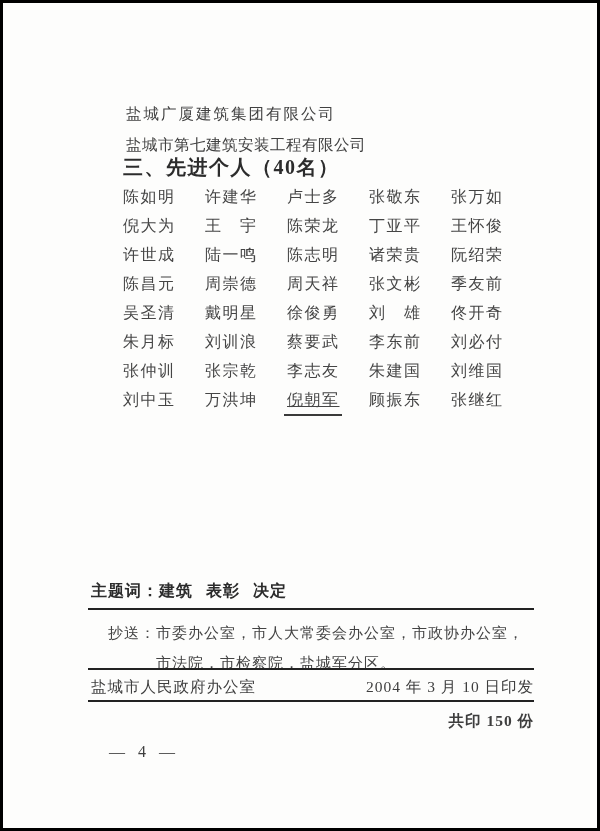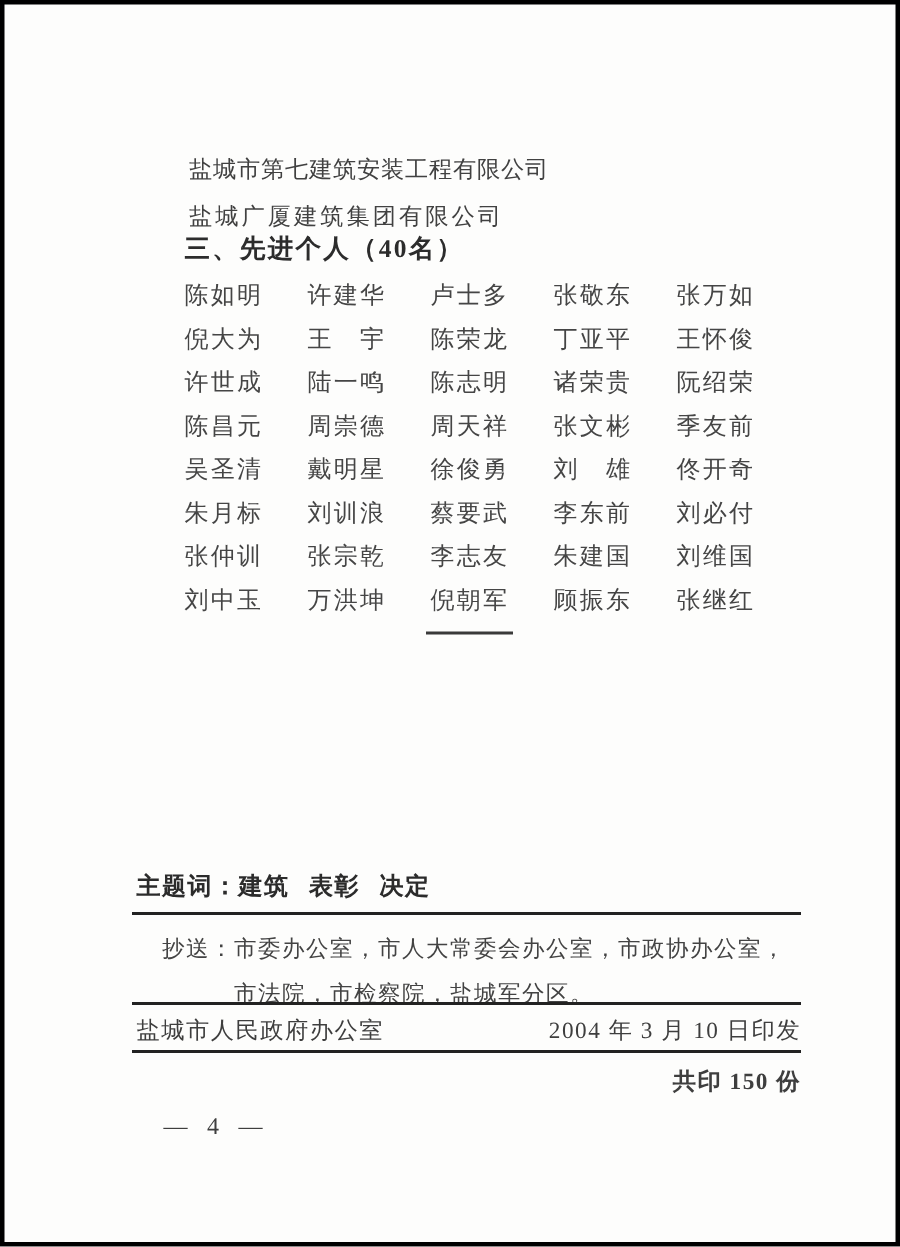--- a/index.html
+++ b/index.html
@@ -26,21 +26,21 @@
     line-height: 31px;
     letter-spacing: 0.5px;
     color: #414141;
   }
   .company-line.wide { letter-spacing: 2px; }
 
   .section-heading {
     position: absolute;
     top: 151px;
     left: 120px;
-    font-size: 17px;
+    font-size: 20px;
     font-weight: bold;
     letter-spacing: 1.5px;
     color: #2c2c2c;
   }
 
   .names-grid {
     position: absolute;
     top: 184px;
     left: 120px;
     display: grid;
@@ -51,24 +51,25 @@
   .name-cell {
     height: 29px;
     font-size: 16px;
     letter-spacing: 1.5px;
     color: #454545;
     white-space: nowrap;
   }
   .name-cell.underlined span {
     display: inline-block;
     border-bottom: 2px solid #3a3a3a;
-    padding-bottom: 10px;
+    padding-bottom: 3px;
     margin-left: -3px;
     padding-left: 3px;
     padding-right: 2px;
+    text-decoration: underline;
   }
 
   .subject-line {
     position: absolute;
     top: 578px;
     left: 88px;
     font-size: 16px;
     font-weight: bold;
     letter-spacing: 1px;
     color: #2b2b2b;
@@ -132,22 +133,22 @@
     word-spacing: 9px;
     color: #3e3e3e;
   }
 </style>
 </head>
 <body>
 
 <div class="page">
 
   <div class="company-lines">
+    <div class="company-line wide">盐城广厦建筑集团有限公司</div>
     <div class="company-line">盐城市第七建筑安装工程有限公司</div>
-    <div class="company-line wide">盐城广厦建筑集团有限公司</div>
   </div>
 
   <div class="section-heading">三、先进个人（40名）</div>
 
   <div class="names-grid" id="names-grid">
       <div class="name-cell"><span>陈如明</span></div>
       <div class="name-cell"><span>许建华</span></div>
       <div class="name-cell"><span>卢士多</span></div>
       <div class="name-cell"><span>张敬东</span></div>
       <div class="name-cell"><span>张万如</span></div>

